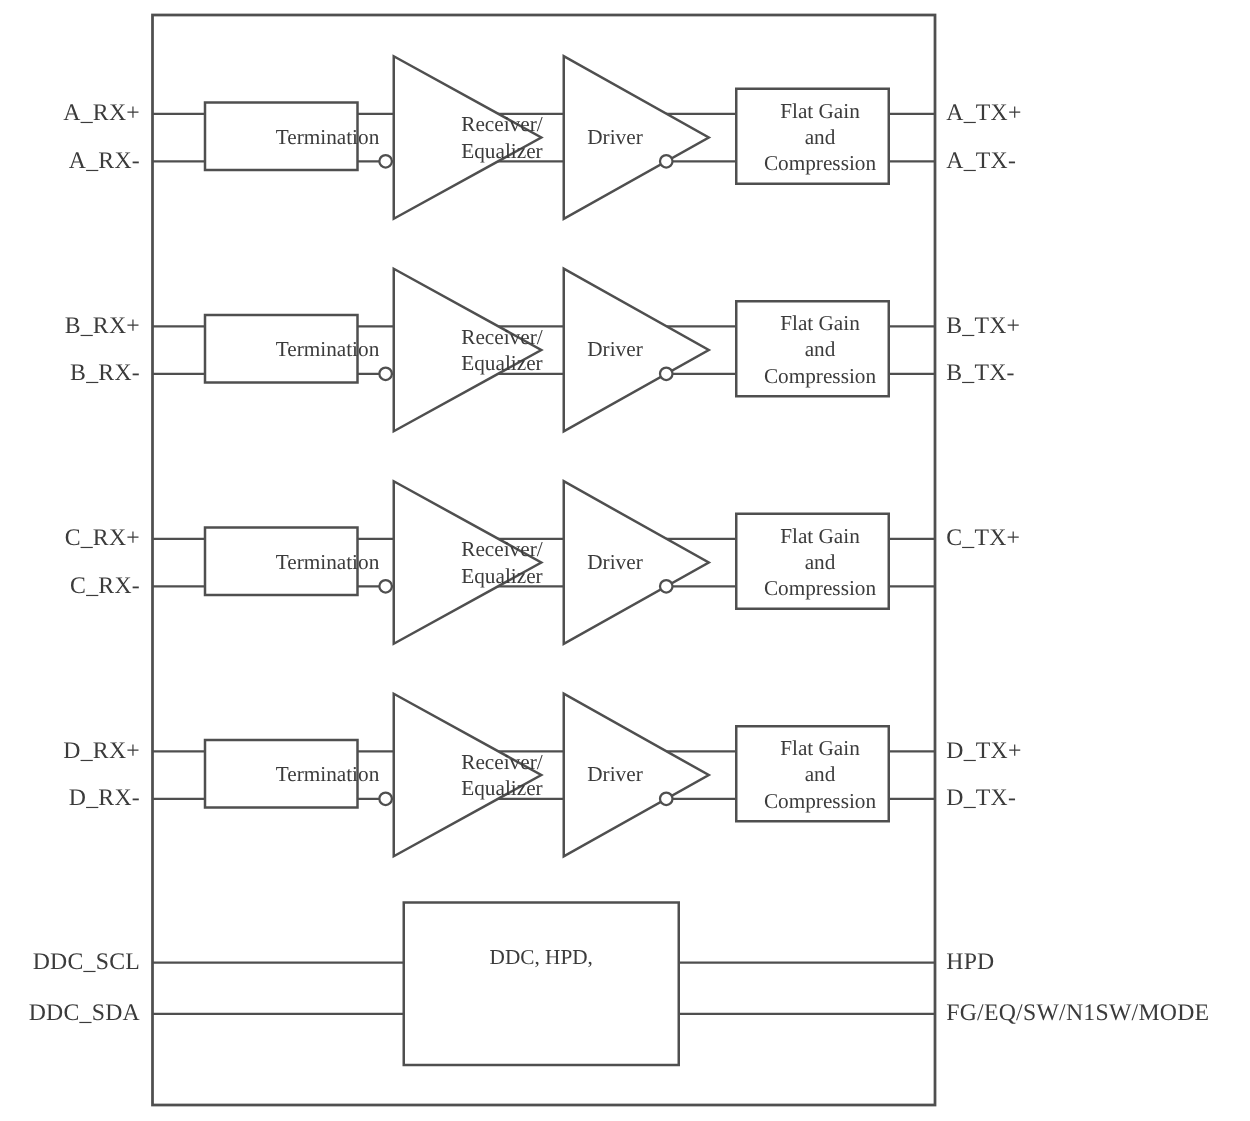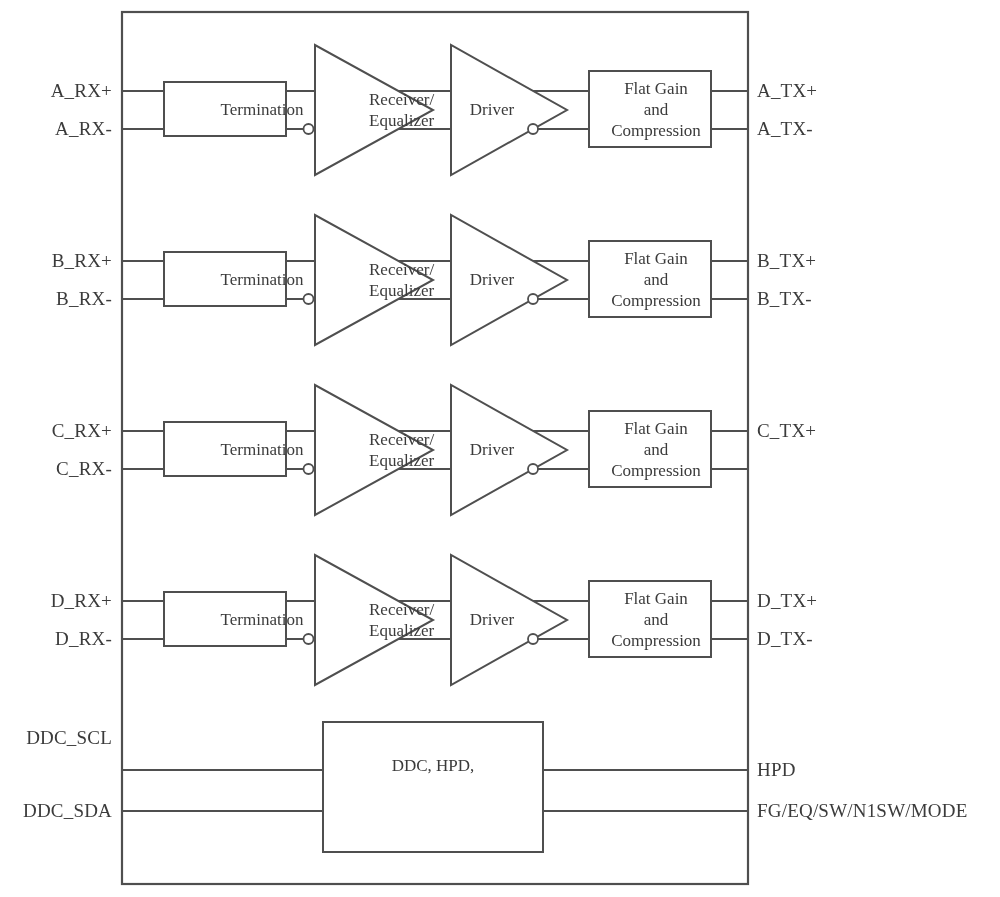--- a/index.html
+++ b/index.html
@@ -123,21 +123,21 @@
   </div>
   <div class="lbl box-text driver-lbl" style="top:608px">Driver</div>
   <div class="lbl box-text gain-lbl" style="top:588px">
     <div>Flat Gain</div>
     <div>and</div>
     <div>Compression</div>
   </div>
   <div class="lbl pin-right" style="top:589px">D_TX+</div>
   <div class="lbl pin-right" style="top:627px">D_TX-</div>
 
-  <div class="lbl pin-left" style="top:726px">DDC_SCL</div>
+  <div class="lbl pin-left" style="top:758px">DDC_SCL</div>
   <div class="lbl pin-left" style="top:799px">DDC_SDA</div>
   <div class="lbl box-text ctrl-lbl" style="top:755px">
     <div>DDC, HPD,</div>
   </div>
   <div class="lbl pin-right" style="top:758px">HPD</div>
   <div class="lbl pin-right" style="top:799px">FG/EQ/SW/N1SW/MODE</div>
 
 </div>
 
 </body></html>

